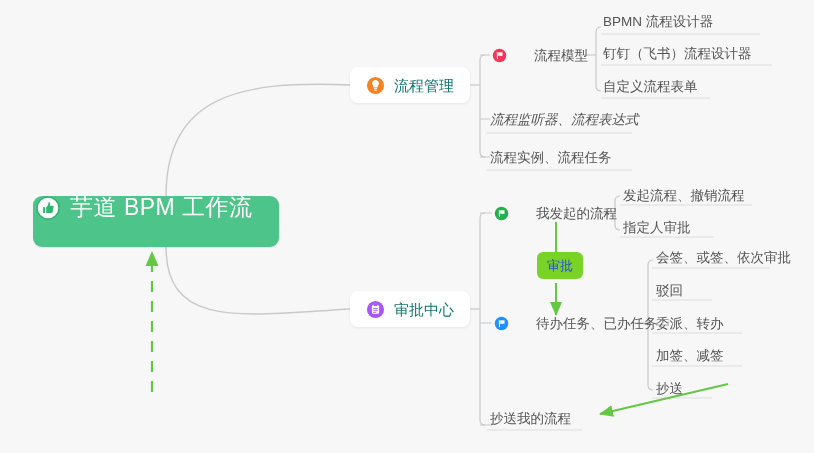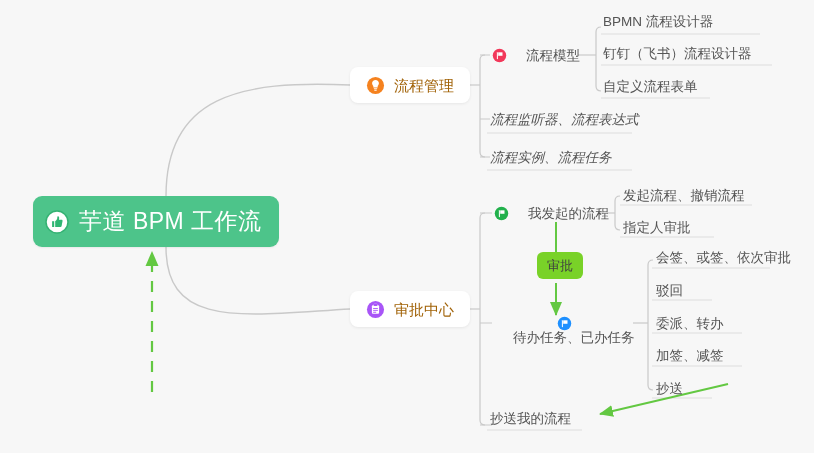--- a/index.html
+++ b/index.html
@@ -32,22 +32,22 @@
   
   .root-node {
     position: absolute;
     left: 33px;
     top: 196px;
     width: 246px;
     height: 51px;
     background: #4dc48a;
     border-radius: 9px;
     display: flex;
-    align-items: center;
-    padding-left: 12px;
+    align-items: flex-start;
+    padding-left: 3px;
     box-sizing: border-box;
     box-shadow: 0 1px 2px rgba(0,0,0,0.06);
   }
   .root-label {
     color: #ffffff;
     font-size: 23px;
     letter-spacing: 0.5px;
     margin-left: 10px;
     line-height: 1;
   }
@@ -60,49 +60,49 @@
     display: flex;
     align-items: center;
     padding: 0 16px;
     box-sizing: border-box;
     box-shadow: 0 1px 3px rgba(0,0,0,0.07);
     height: 36px;
     white-space: nowrap;
   }
   .card-label {
     font-size: 15px;
-    color: #a16207;
+    color: #0f766e;
     margin-left: 9px;
     line-height: 1;
   }
 
   
   .text-node {
     position: absolute;
     white-space: nowrap;
     font-size: 13.5px;
     color: #555555;
     line-height: 1;
     display: flex;
     align-items: center;
   }
   .text-node .tn-label {
-    margin-left: 19px;
+    margin-left: 27px;
   }
   .text-node.no-icon .tn-label {
     margin-left: 0;
   }
 
   
   .green-tag {
     position: absolute;
     background: #7ed321;
     background: #79d228;
     border-radius: 6px;
-    color: #404040;
+    color: #1d4ed8;
     font-size: 13px;
     display: flex;
     align-items: center;
     justify-content: center;
     padding: 8px 10px;
     height: 27px;
     box-sizing: border-box;
     line-height: 1;
   }
 
@@ -209,21 +209,21 @@
   <div class="text-node no-icon" style="left:603px; top:15px;">
     <span class="tn-label">BPMN 流程设计器</span>
   </div>
   <div class="text-node no-icon" style="left:603px; top:80px;text-align:center;">
     <span class="tn-label">自定义流程表单</span>
   </div>
 
   <div class="text-node no-icon" style="left:490px; top:113px;font-style:italic;">
     <span class="tn-label">流程监听器、流程表达式</span>
   </div>
-  <div class="text-node no-icon" style="left:490px; top:151px;font-style:italic;">
+  <div class="text-node no-icon" style="left:490px; top:151px;">
     <span class="tn-label">流程实例、流程任务</span>
   </div>
 
   <div class="card-node" style="left:350px; top:291px;align-items:center;">
     <span class="icon">
       <svg width="19" height="19" viewBox="0 0 20 20">
         <circle cx="10" cy="10" r="9" fill="#a855f7"></circle>
         <rect x="6.2" y="5.4" width="7.6" height="9.2" rx="1.1" fill="#ffffff"></rect>
         <rect x="8.1" y="4.0" width="3.8" height="2.2" rx="0.8" fill="#ffffff"></rect>
         <rect x="8.1" y="4.0" width="3.8" height="2.2" rx="0.8" fill="#a855f7"></rect>
@@ -250,21 +250,21 @@
     <span class="tn-label">发起流程、撤销流程</span>
   </div>
   <div class="text-node no-icon" style="left:623px; top:221px;">
     <span class="tn-label">指定人审批</span>
   </div>
 
   <div class="green-tag" style="left:537px; top:252px;">
     <span>审批</span>
   </div>
 
-  <div class="text-node" style="left:494px; top:316px;flex-direction:column;">
+  <div class="text-node" style="left:494px; top:316px;">
     <span class="icon">
       <svg width="15" height="15" viewBox="0 0 16 16">
         <circle cx="8" cy="8" r="7.2" fill="#1e90ff"></circle>
         <rect x="5.2" y="4.3" width="1.1" height="7.6" rx="0.5" fill="#ffffff"></rect>
         <path d="M6.6 4.6 L11.2 4.6 L11.2 8.3 L6.6 8.3 Z" fill="#ffffff"></path>
       </svg>
     </span>
     <span class="tn-label">待办任务、已办任务</span>
   </div>
 

